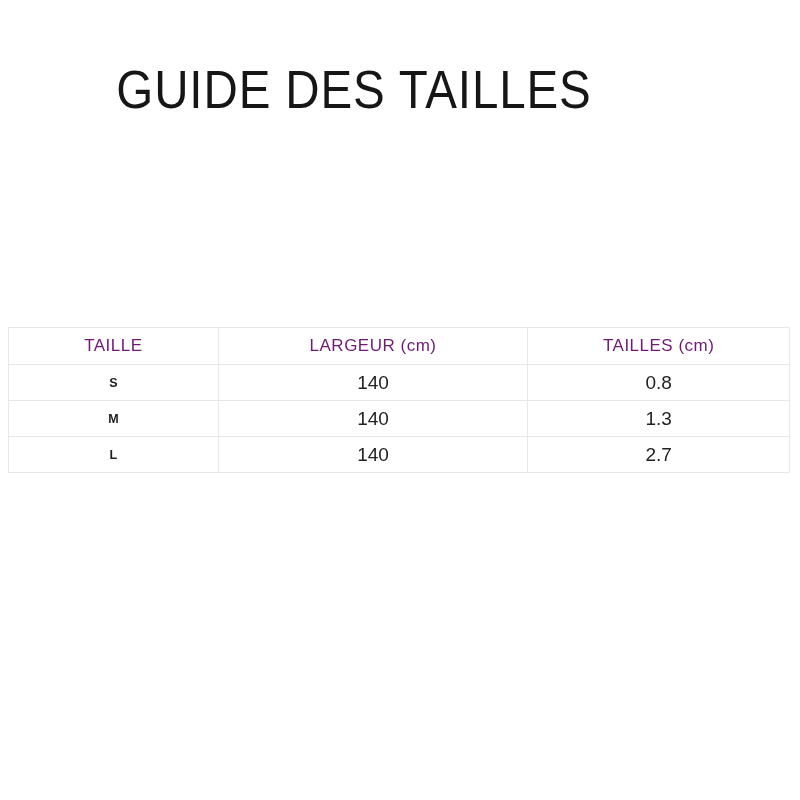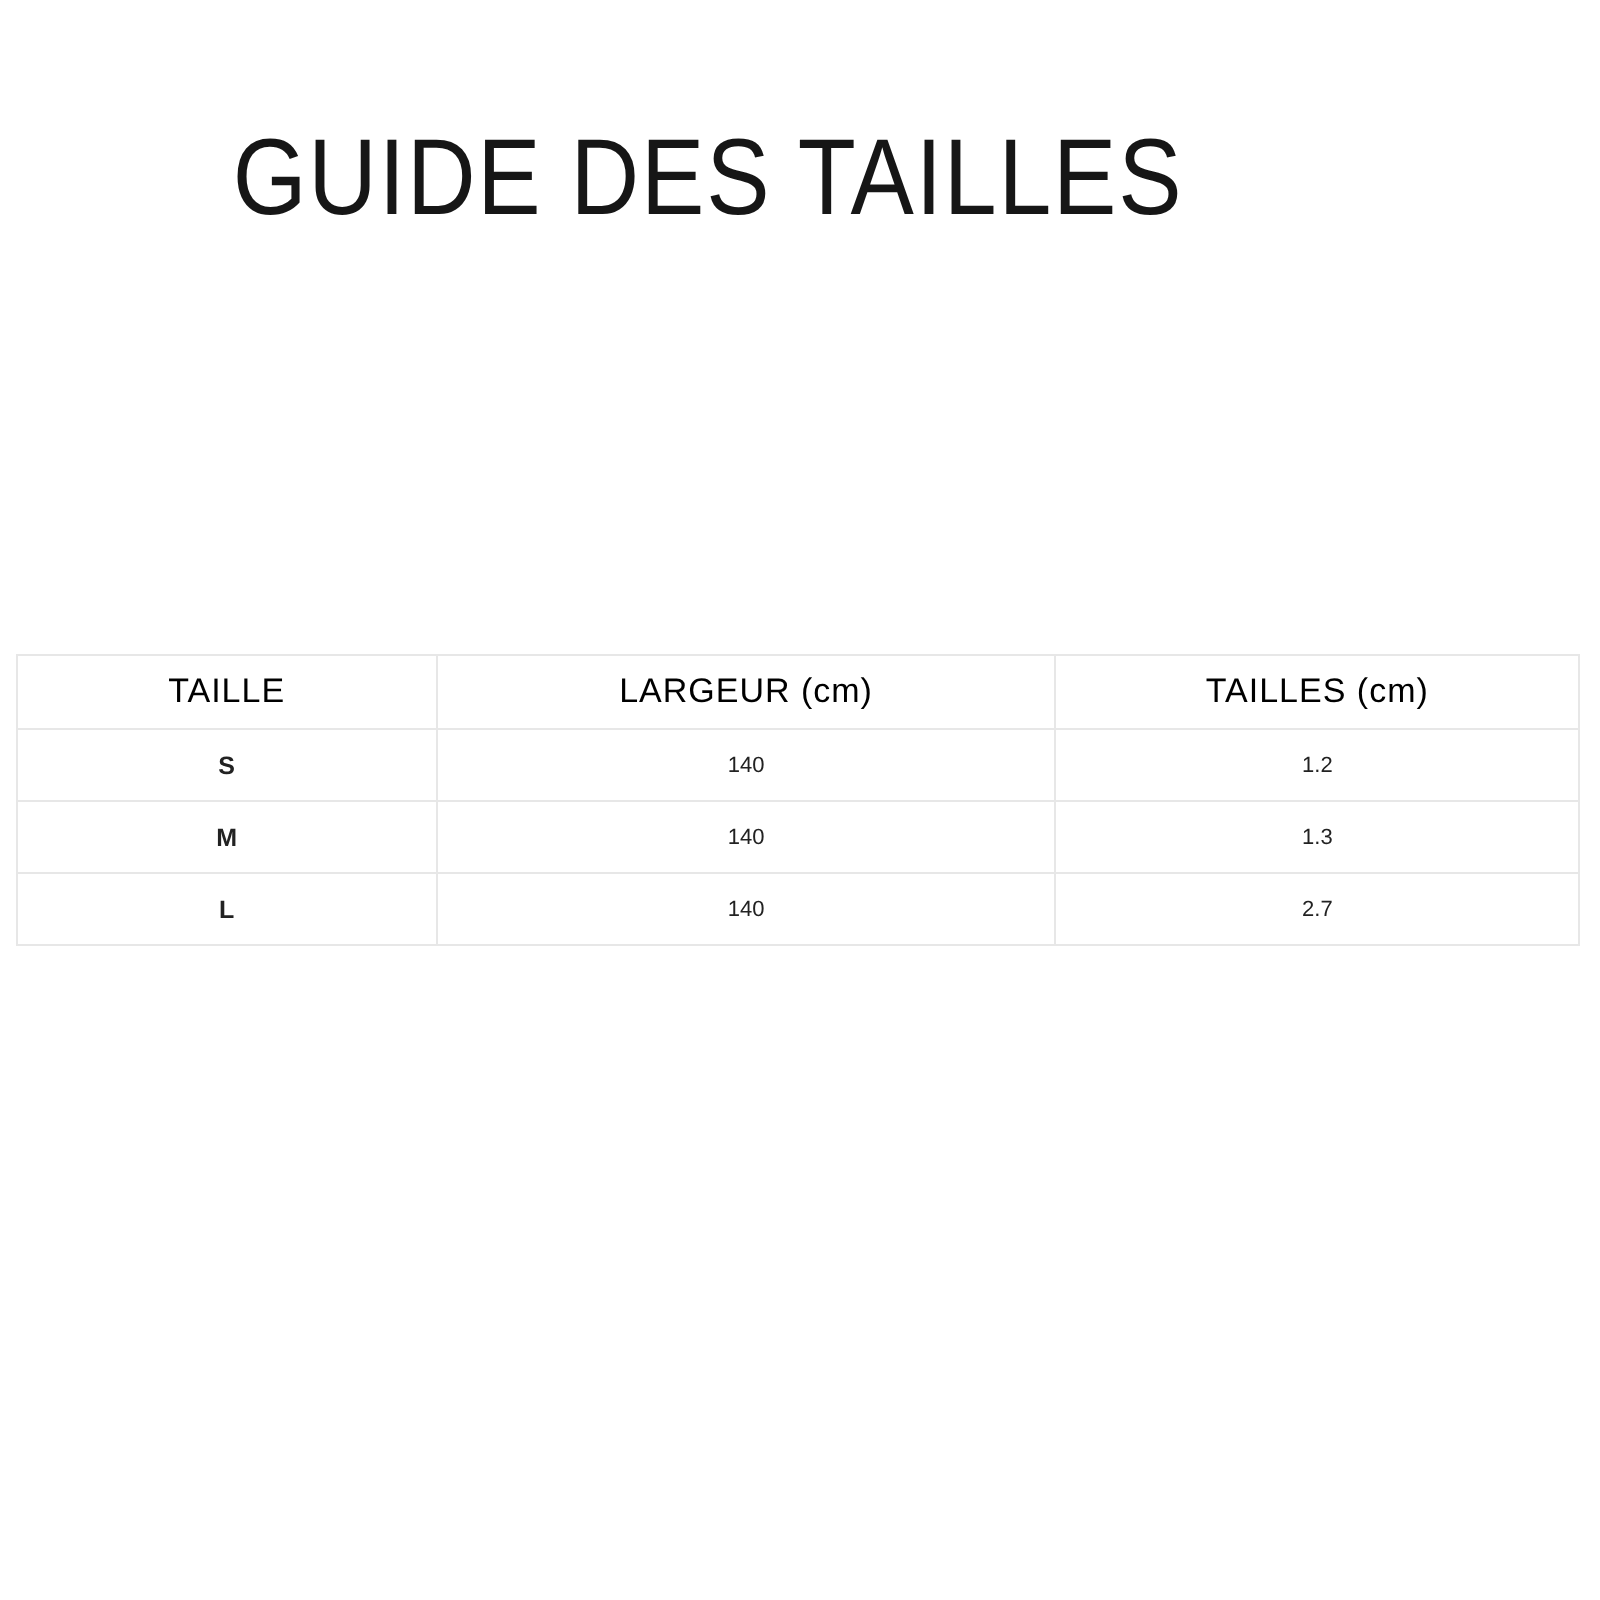--- a/index.html
+++ b/index.html
@@ -48,25 +48,25 @@
     text-align: center;
     vertical-align: middle;
     padding: 0;
     background: #ffffff;
   }
   .size-table th {
     height: 36px;
     font-size: 17px;
     font-weight: 400;
     letter-spacing: 0.5px;
-    color: #000000;
+    color: #701a75;
   }
   .size-table td {
     height: 35px;
-    font-size: 11px;
+    font-size: 19px;
     font-weight: 400;
     color: #222222;
   }
   .size-table td.size-cell {
     font-weight: 700;
     font-size: 12.5px;
   }
   col.col-taille  { width: 26.85%; }
   col.col-longueur { width: 39.65%; }
   col.col-largeur { width: 33.50%; }
@@ -88,21 +88,21 @@
       <tr>
         <th>TAILLE</th>
         <th>LARGEUR (cm)</th>
         <th>TAILLES (cm)</th>
       </tr>
     </thead>
     <tbody>
       <tr>
         <td class="size-cell">S</td>
         <td>140</td>
-        <td>1.2</td>
+        <td>0.8</td>
       </tr>
       <tr>
         <td class="size-cell">M</td>
         <td>140</td>
         <td>1.3</td>
       </tr>
       <tr>
         <td class="size-cell">L</td>
         <td>140</td>
         <td>2.7</td>

